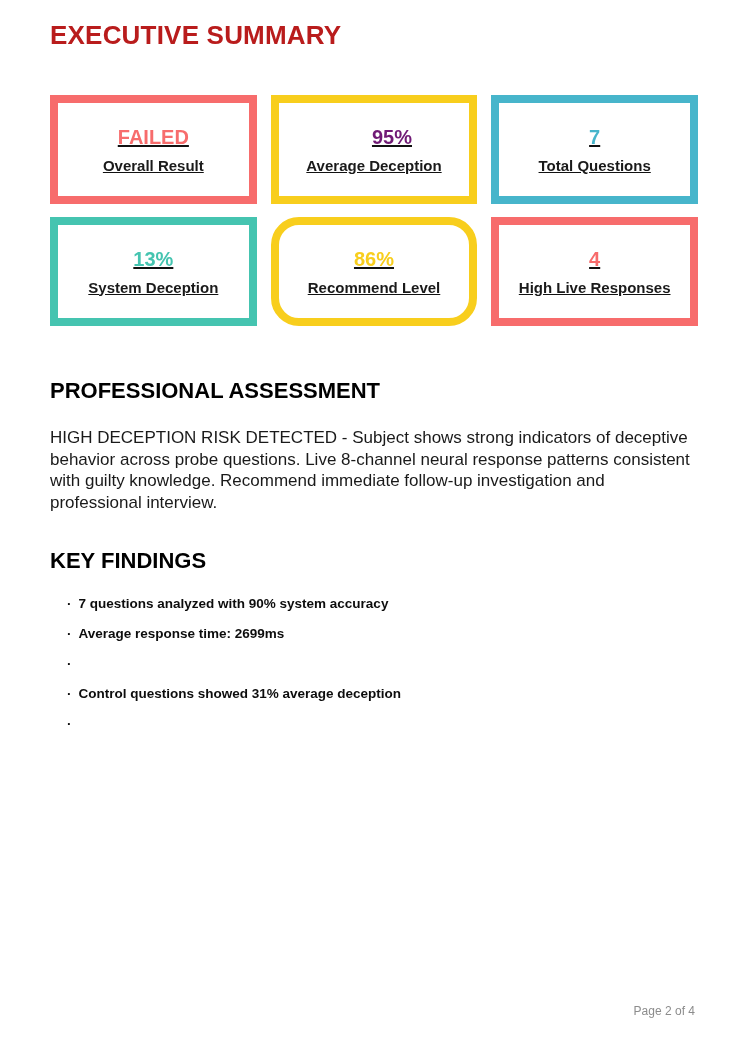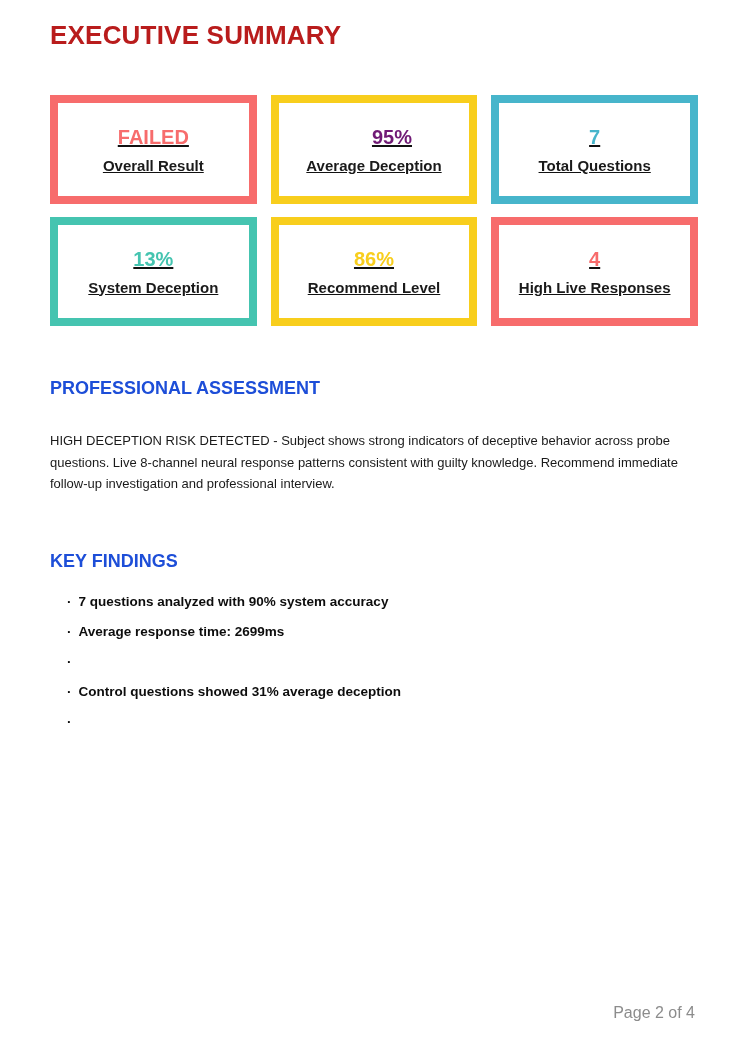--- a/index.html
+++ b/index.html
@@ -48,33 +48,33 @@
     line-height: 1;
   }
   .stat-label {
     margin-top: 11px;
     font-size: 15px;
     font-weight: bold;
     color: #1a1a1a;
     line-height: 1;
   }
   .section-heading {
-    font-size: 18px;
+    font-size: 22px;
     font-weight: bold;
-    color: #1d4ed8;
+    color: #000000;
   }
   .assessment-section { margin-top: 52px; }
   .assessment-body {
-    margin-top: 31px;
-    font-size: 13px;
+    margin-top: 23px;
+    font-size: 17px;
     line-height: 21.5px;
     color: #1a1a1a;
     width: 648px;
   }
-  .findings-section { margin-top: 56px; }
+  .findings-section { margin-top: 35px; }
   .findings-list {
     margin-top: 22px;
     list-style: none;
   }
   .finding-item {
     display: flex;
     align-items: baseline;
     font-size: 13.5px;
     font-weight: bold;
     color: #0d0d0d;
@@ -82,21 +82,21 @@
     padding-left: 17px;
   }
   .bullet-dot {
     margin-right: 7px;
     font-weight: bold;
   }
   .page-footer {
     position: absolute;
     top: 1004px;
     right: 48px;
-    font-size: 16px;
+    font-size: 12px;
     color: #8c8c8c;
   }
 </style>
 </head>
 <body>
 
 <div class="page">
 
   <h1 class="page-title">EXECUTIVE SUMMARY</h1>
 
@@ -115,21 +115,21 @@
     <div class="stat-card" style="border-color: rgb(71, 181, 203);">
       <div class="stat-value" style="color: rgb(71, 181, 203);">7</div>
       <div class="stat-label">Total Questions</div>
     </div>
 
     <div class="stat-card" style="border-color: rgb(69, 196, 176);">
       <div class="stat-value" style="color: rgb(69, 196, 176);">13%</div>
       <div class="stat-label">System Deception</div>
     </div>
 
-    <div class="stat-card" style="border-color: rgb(248, 206, 29);">
+    <div class="stat-card" style="border-color: rgb(248, 206, 29); border-radius: 28px;">
       <div class="stat-value" style="color: rgb(248, 206, 29);">86%</div>
       <div class="stat-label">Recommend Level</div>
     </div>
 
     <div class="stat-card" style="border-color: rgb(247, 108, 108);">
       <div class="stat-value" style="color: rgb(247, 108, 108);">4</div>
       <div class="stat-label">High Live Responses</div>
     </div>
 
   </div>

